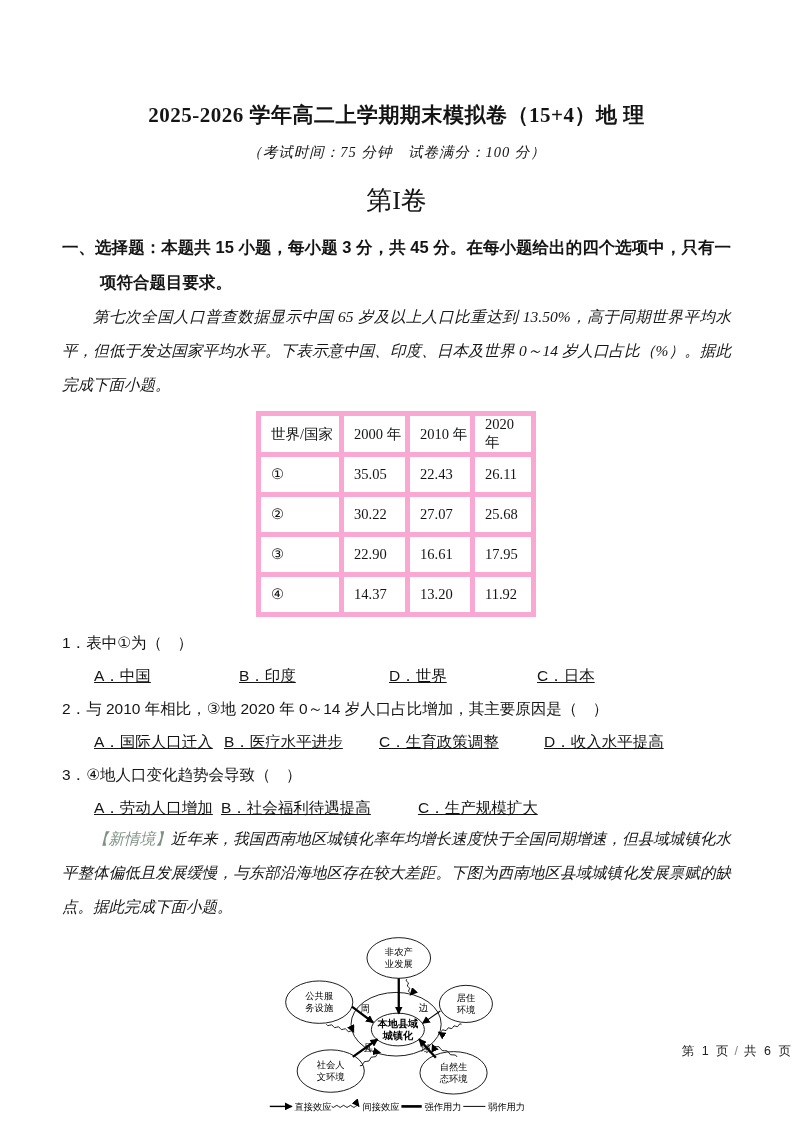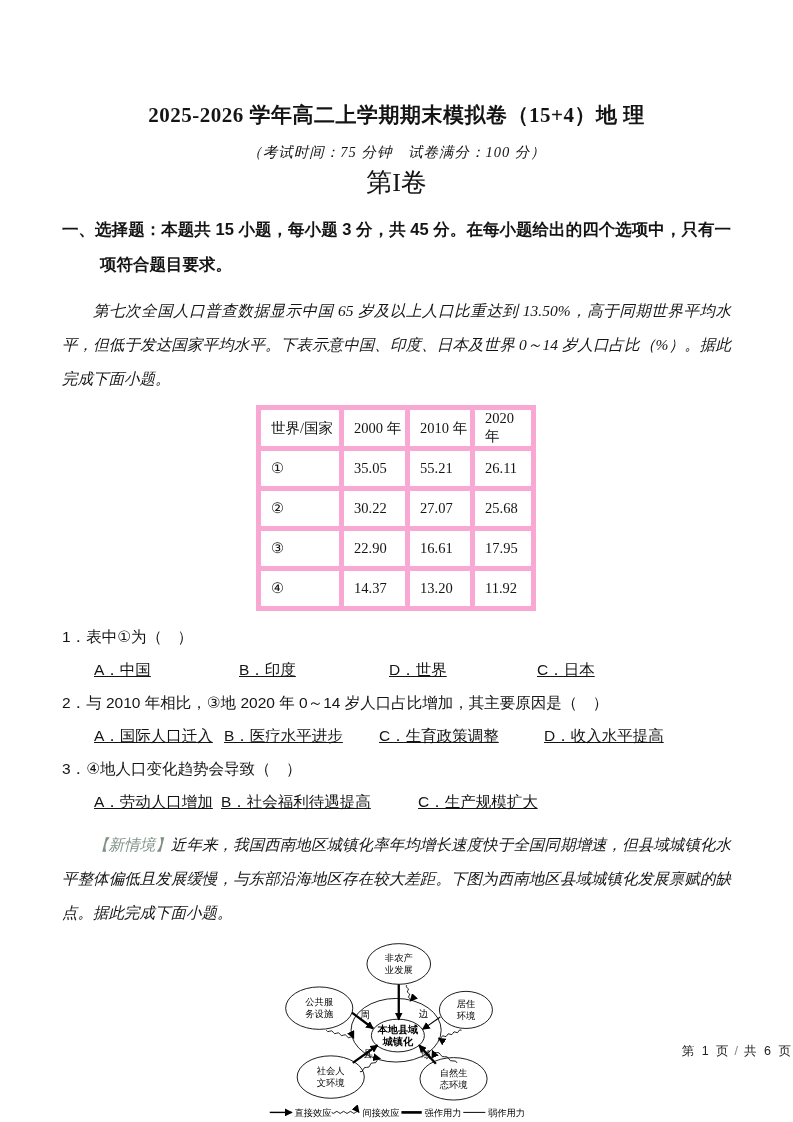--- a/index.html
+++ b/index.html
@@ -11,29 +11,29 @@
     padding:100px 62px 0 62px;
   }
   .title {
     text-align:center; font-size:21px; font-weight:bold; letter-spacing:0.5px;
     line-height:30px;
   }
   .subtitle {
     text-align:center; font-size:14.5px; font-style:italic; margin-top:13px;
     letter-spacing:1px;
   }
-  .part-title { text-align:center; font-size:26px; margin-top:4px; line-height:34px; }
+  .part-title { text-align:center; font-size:26px; margin-top:22px; line-height:34px; }
   .section-heading {
     font-family:"Liberation Sans","DejaVu Sans",sans-serif;
     font-size:16.5px; font-weight:bold; line-height:35px;
     margin-top:12px; padding-left:38px; text-indent:-38px; text-align:justify;
   }
   .passage {
     font-size:15.5px; font-style:italic; line-height:34px; text-indent:2em;
-    text-align:justify; margin-top:12px;
+    text-align:justify; margin-top:0;
   }
   .ctx-tag { font-weight:normal; }
   .data-table {
     border-collapse:collapse; margin:9px 0 12px 194px; font-size:14.5px;
   }
   .data-table td {
     border:5px solid #f9a8d4; height:40px; padding-left:10px; vertical-align:middle;
   }
   .data-table td:nth-child(1){ width:83px; }
   .data-table td:nth-child(2){ width:66px; }
@@ -90,21 +90,21 @@
     <tbody>
       <tr>
         <td>世界/国家</td>
         <td>2000 年</td>
         <td>2010 年</td>
         <td>2020 年</td>
       </tr>
       <tr>
         <td>①</td>
         <td>35.05</td>
-        <td>55.21</td>
+        <td>22.43</td>
         <td>26.11</td>
       </tr>
       <tr>
         <td>②</td>
         <td>30.22</td>
         <td>27.07</td>
         <td>25.68</td>
       </tr>
       <tr>
         <td>③</td>

